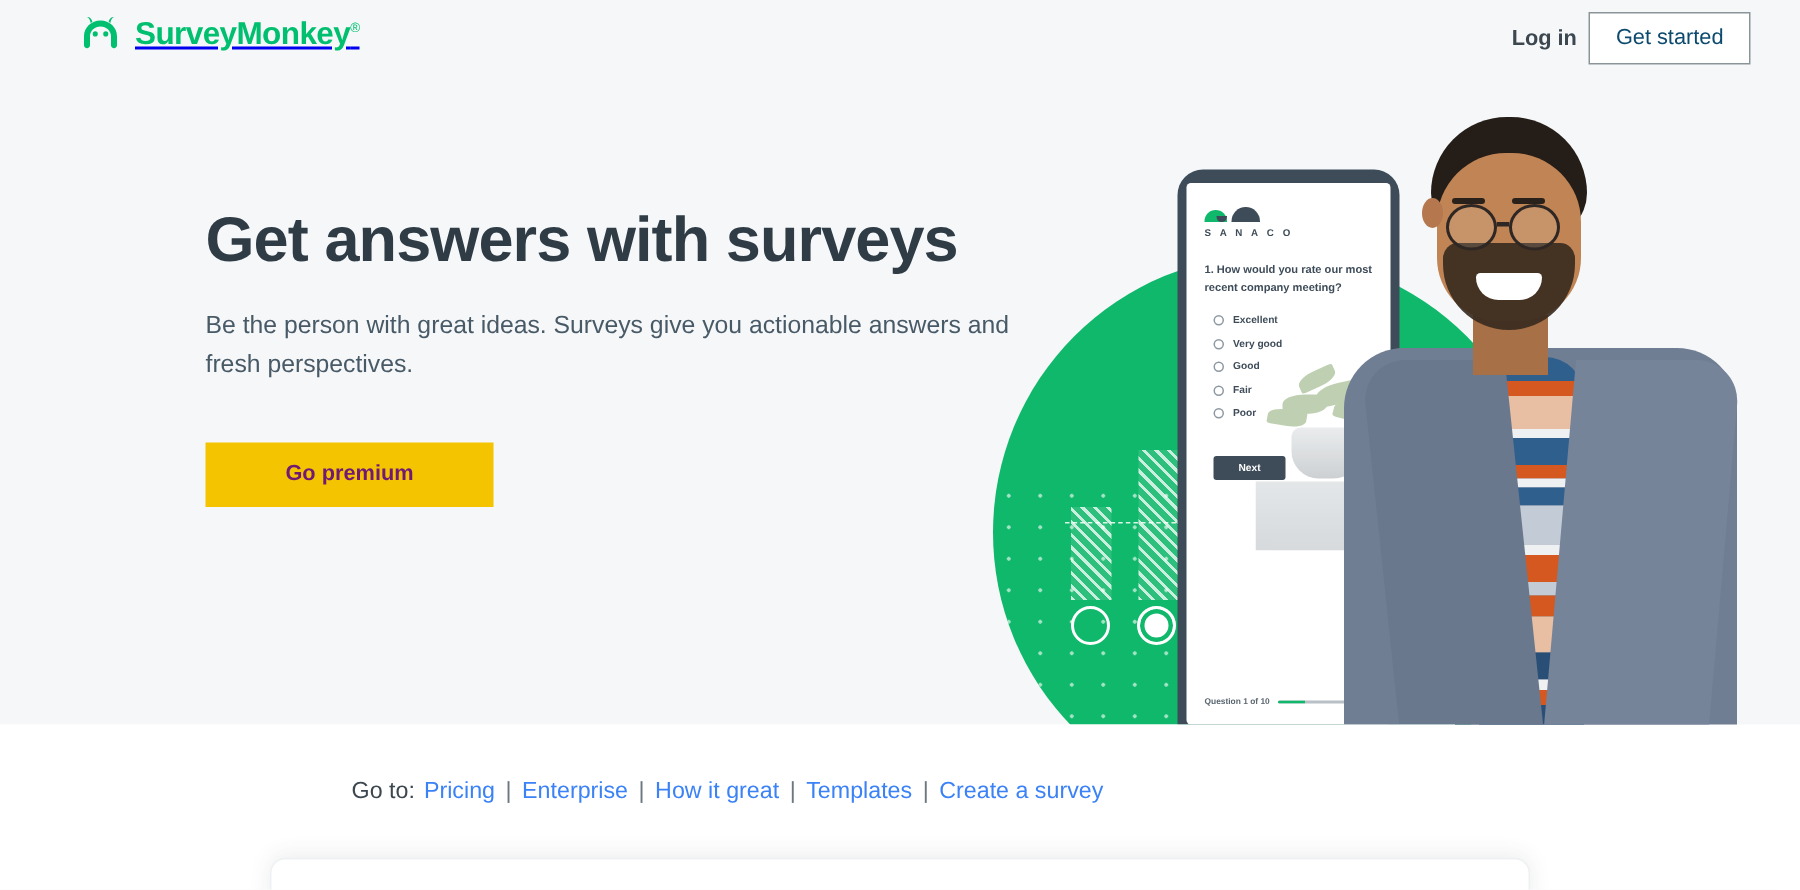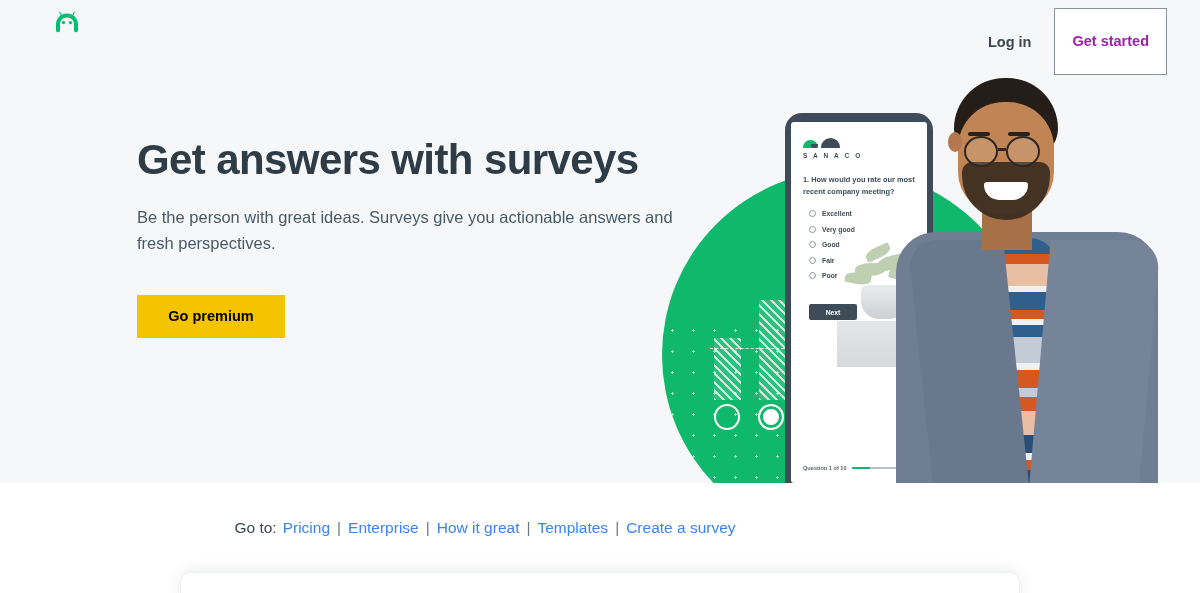--- a/index.html
+++ b/index.html
@@ -28,30 +28,30 @@
   .logo-mark { width:30px; height:22px; display:block; }
   .logo-text {
     font-size:21px; font-weight:bold; color:#00bf6f;
     letter-spacing:-0.4px; line-height:1;
     white-space:nowrap;
   }
   .logo-reg { font-size:9px; vertical-align:super; font-weight:normal; }
 
   .header-right {
     position:absolute; right:33px; top:8px;
-    display:flex; align-items:center; gap:19px;
+    display:flex; align-items:center; gap:4px;
   }
   .login-link {
     font-size:14.5px; color:#3c4750; font-weight:bold;
     text-decoration:none; padding:6px 4px; white-space:nowrap;
   }
   .get-started-btn {
-    font-size:14.5px; color:#a21caf; font-weight:bold;
+    font-size:14.5px; color:#0c4a6e; font-weight:normal;
     background:#ffffff; border:1px solid #8a9499;
-    padding:24px 17px; cursor:pointer; line-height:1.2;
+    padding:8px 17px; cursor:pointer; line-height:1.2;
     font-family:"Liberation Sans", sans-serif; white-space:nowrap;
   }
 
   
   .hero-left { position:absolute; left:96px; top:136px; width:560px;margin-left:41px; }
   .hero-title {
     font-size:42px; font-weight:bold; color:#2f3c46;
     letter-spacing:-0.6px; line-height:1.12; white-space:nowrap;
   }
   .hero-sub {
@@ -59,21 +59,21 @@
     line-height:1.56; max-width:540px;
   }
   .hero-ctas { margin-top:38px; display:flex; gap:22px; }
   .btn {
     font-family:"Liberation Sans", sans-serif;
     font-size:14.5px; font-weight:bold; cursor:pointer;
     height:43px; display:flex; align-items:center; justify-content:center;
     white-space:nowrap;
   }
   .btn-premium {
-    width:148px; background:#f5c400; color:#000000; border:none;
+    width:192px; background:#f5c400; color:#701a75; border:none;
   }
   .btn-signup {
     width:176px; background:#ffffff; color:#2f3c46;
     border:1px solid #7f8b93;
   }
 
   
   .hero-art {
     position:absolute; left:640px; top:60px; width:560px; height:423px;
     overflow:hidden;
@@ -281,20 +281,21 @@
     <a class="logo-wrap" href="#">
       <span class="logo-mark">
         <svg viewBox="0 0 30 22" width="30" height="22">
           <path d="M7.5 4.5 C7.0 2.0 6.2 0.8 5.0 0.4 C6.6 0.2 8.0 1.4 8.6 3.4 Z" fill="#00bf6f"></path>
           <path d="M20.5 4.5 C21.0 2.0 21.8 0.8 23.0 0.4 C21.4 0.2 20.0 1.4 19.4 3.4 Z" fill="#00bf6f"></path>
           <path d="M14 2.6 C20.1 2.6 25 7.3 25 13.1 L25 19.2 C25 20.3 24.1 21.2 23 21.2 C21.9 21.2 21 20.3 21 19.2 L21 13.1 C21 9.5 17.9 6.6 14 6.6 C10.1 6.6 7 9.5 7 13.1 L7 19.2 C7 20.3 6.1 21.2 5 21.2 C3.9 21.2 3 20.3 3 19.2 L3 13.1 C3 7.3 7.9 2.6 14 2.6 Z" fill="#00bf6f"></path>
           <circle cx="10.5" cy="11.6" r="1.7" fill="#00bf6f"></circle>
           <circle cx="17.5" cy="11.6" r="1.7" fill="#00bf6f"></circle>
         </svg>
       </span>
+      <span class="logo-text"><span>SurveyMonkey</span><span class="logo-reg">®</span></span>
     </a>
 
     <div class="header-right">
       <a class="login-link" href="#">Log in</a>
       <button class="get-started-btn">Get started</button>
     </div>
   </div>
 
   <div class="hero-left">
     <h1 class="hero-title">Get answers with surveys</h1>

